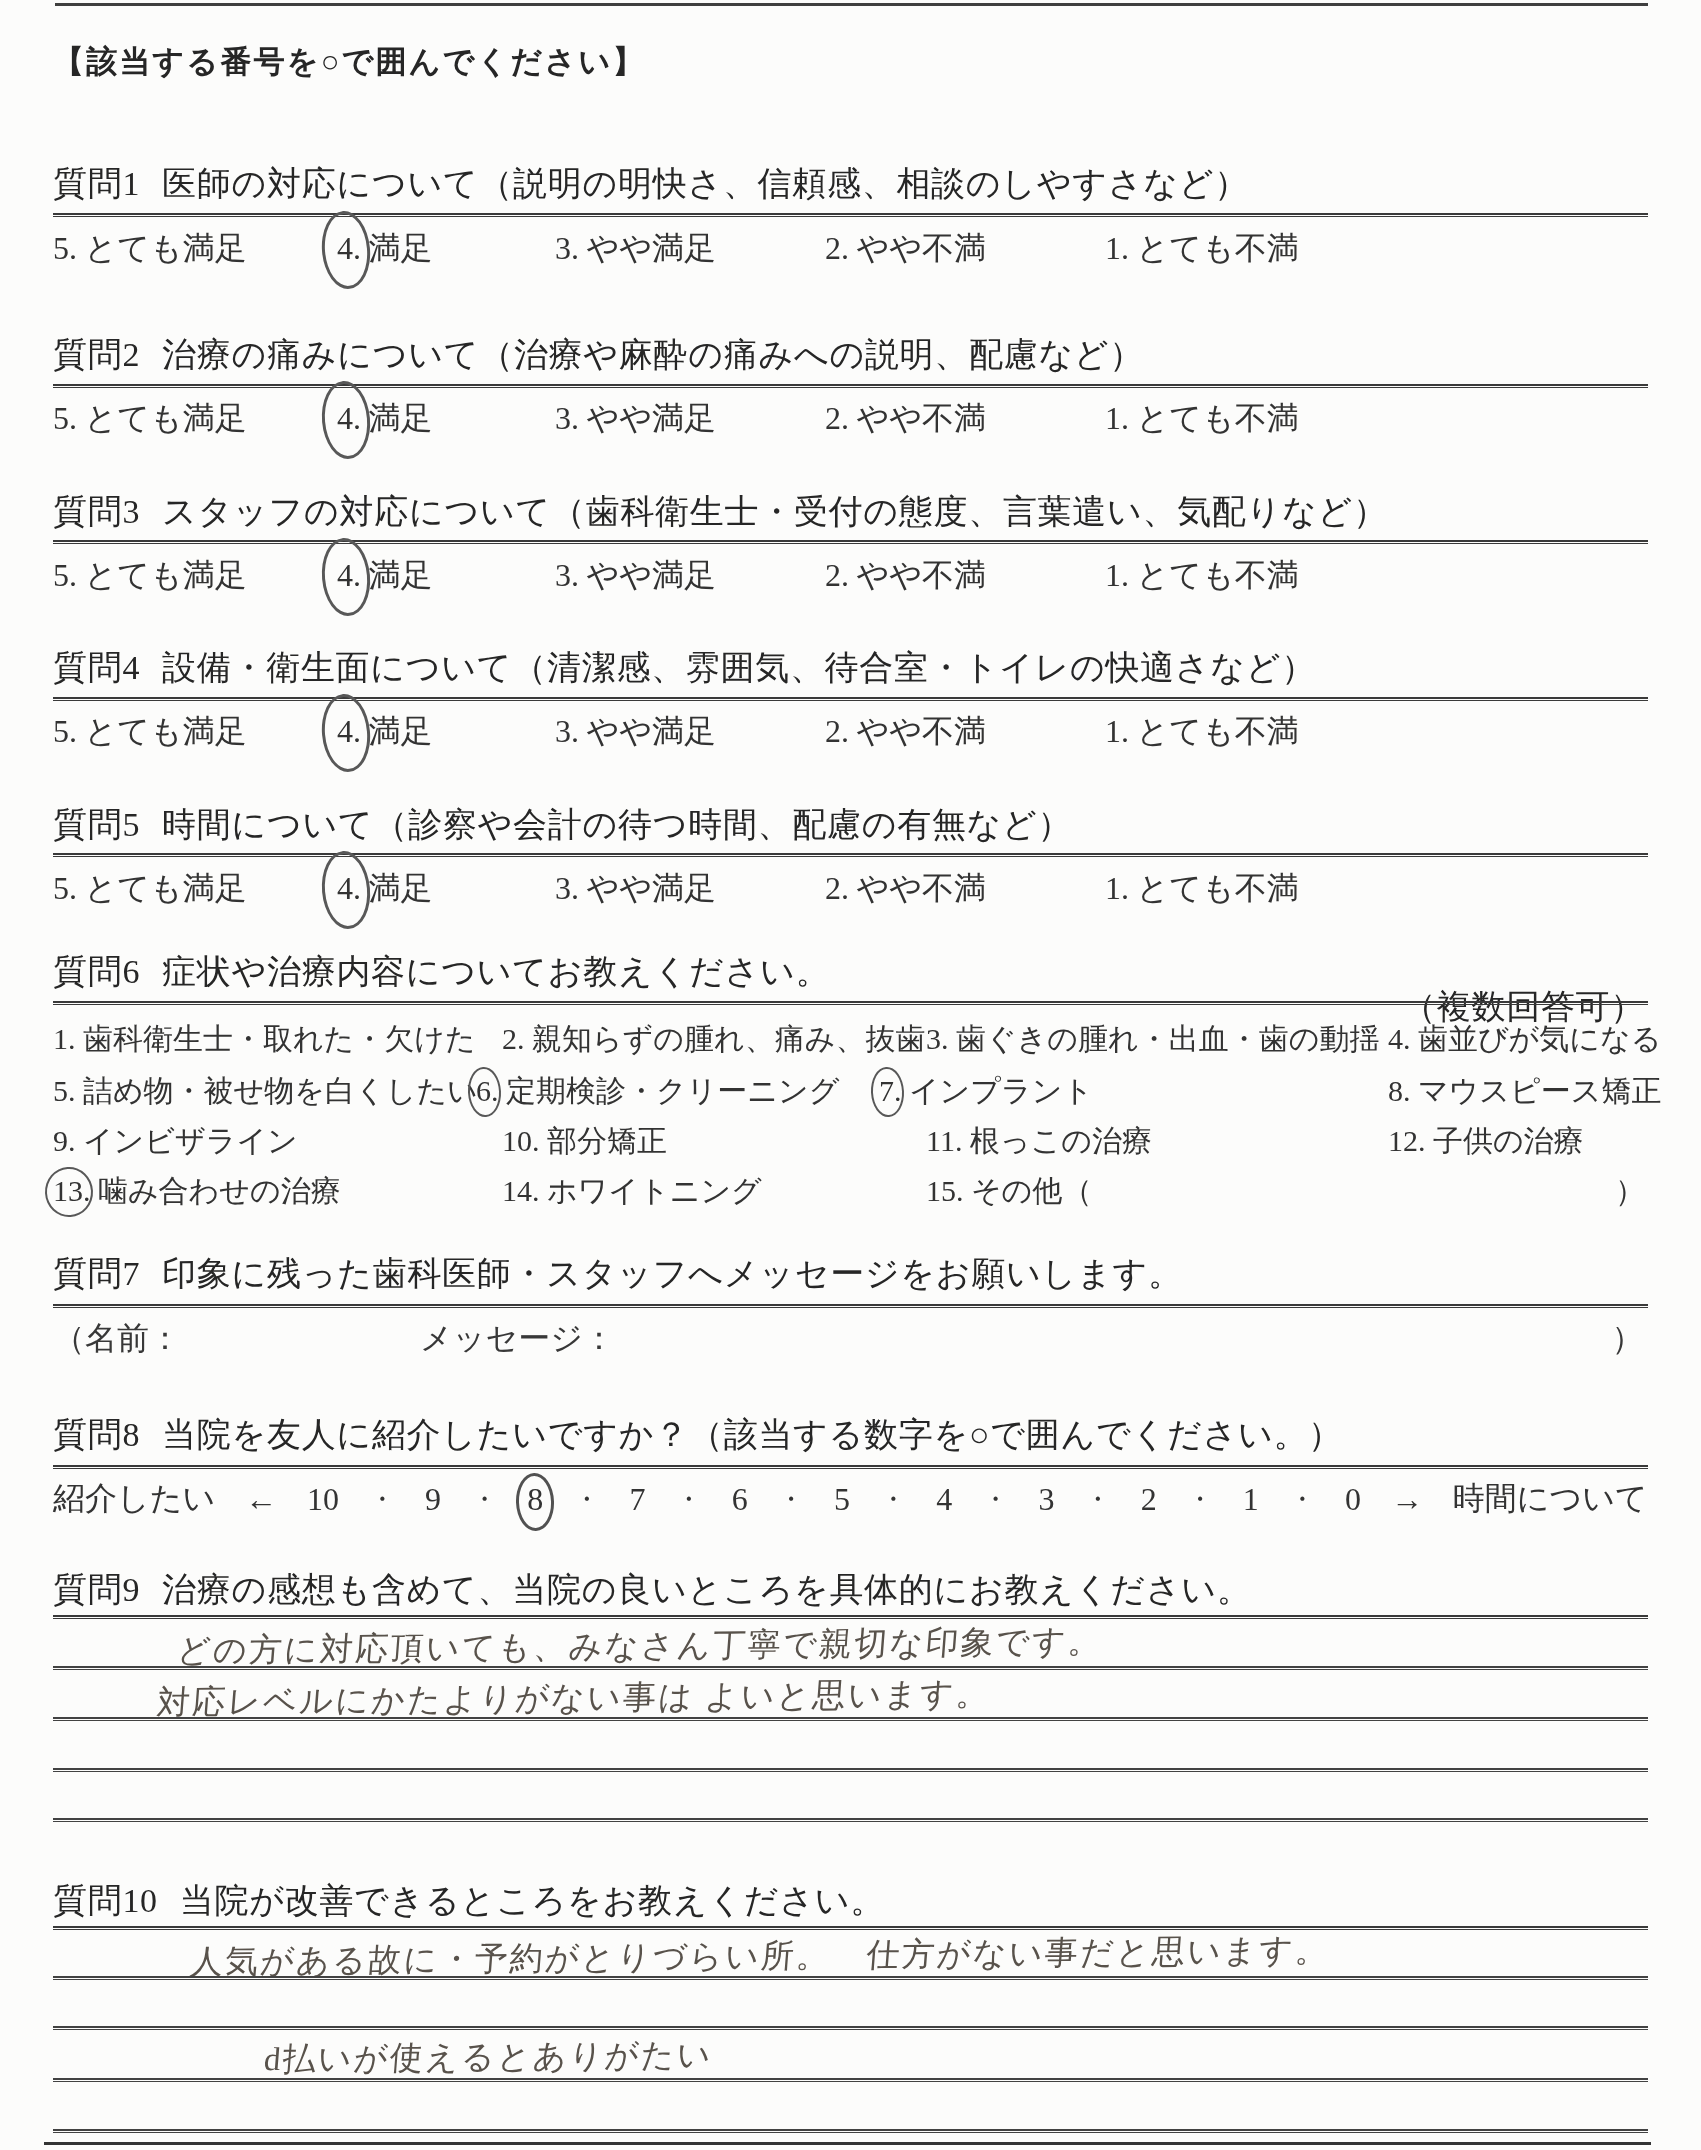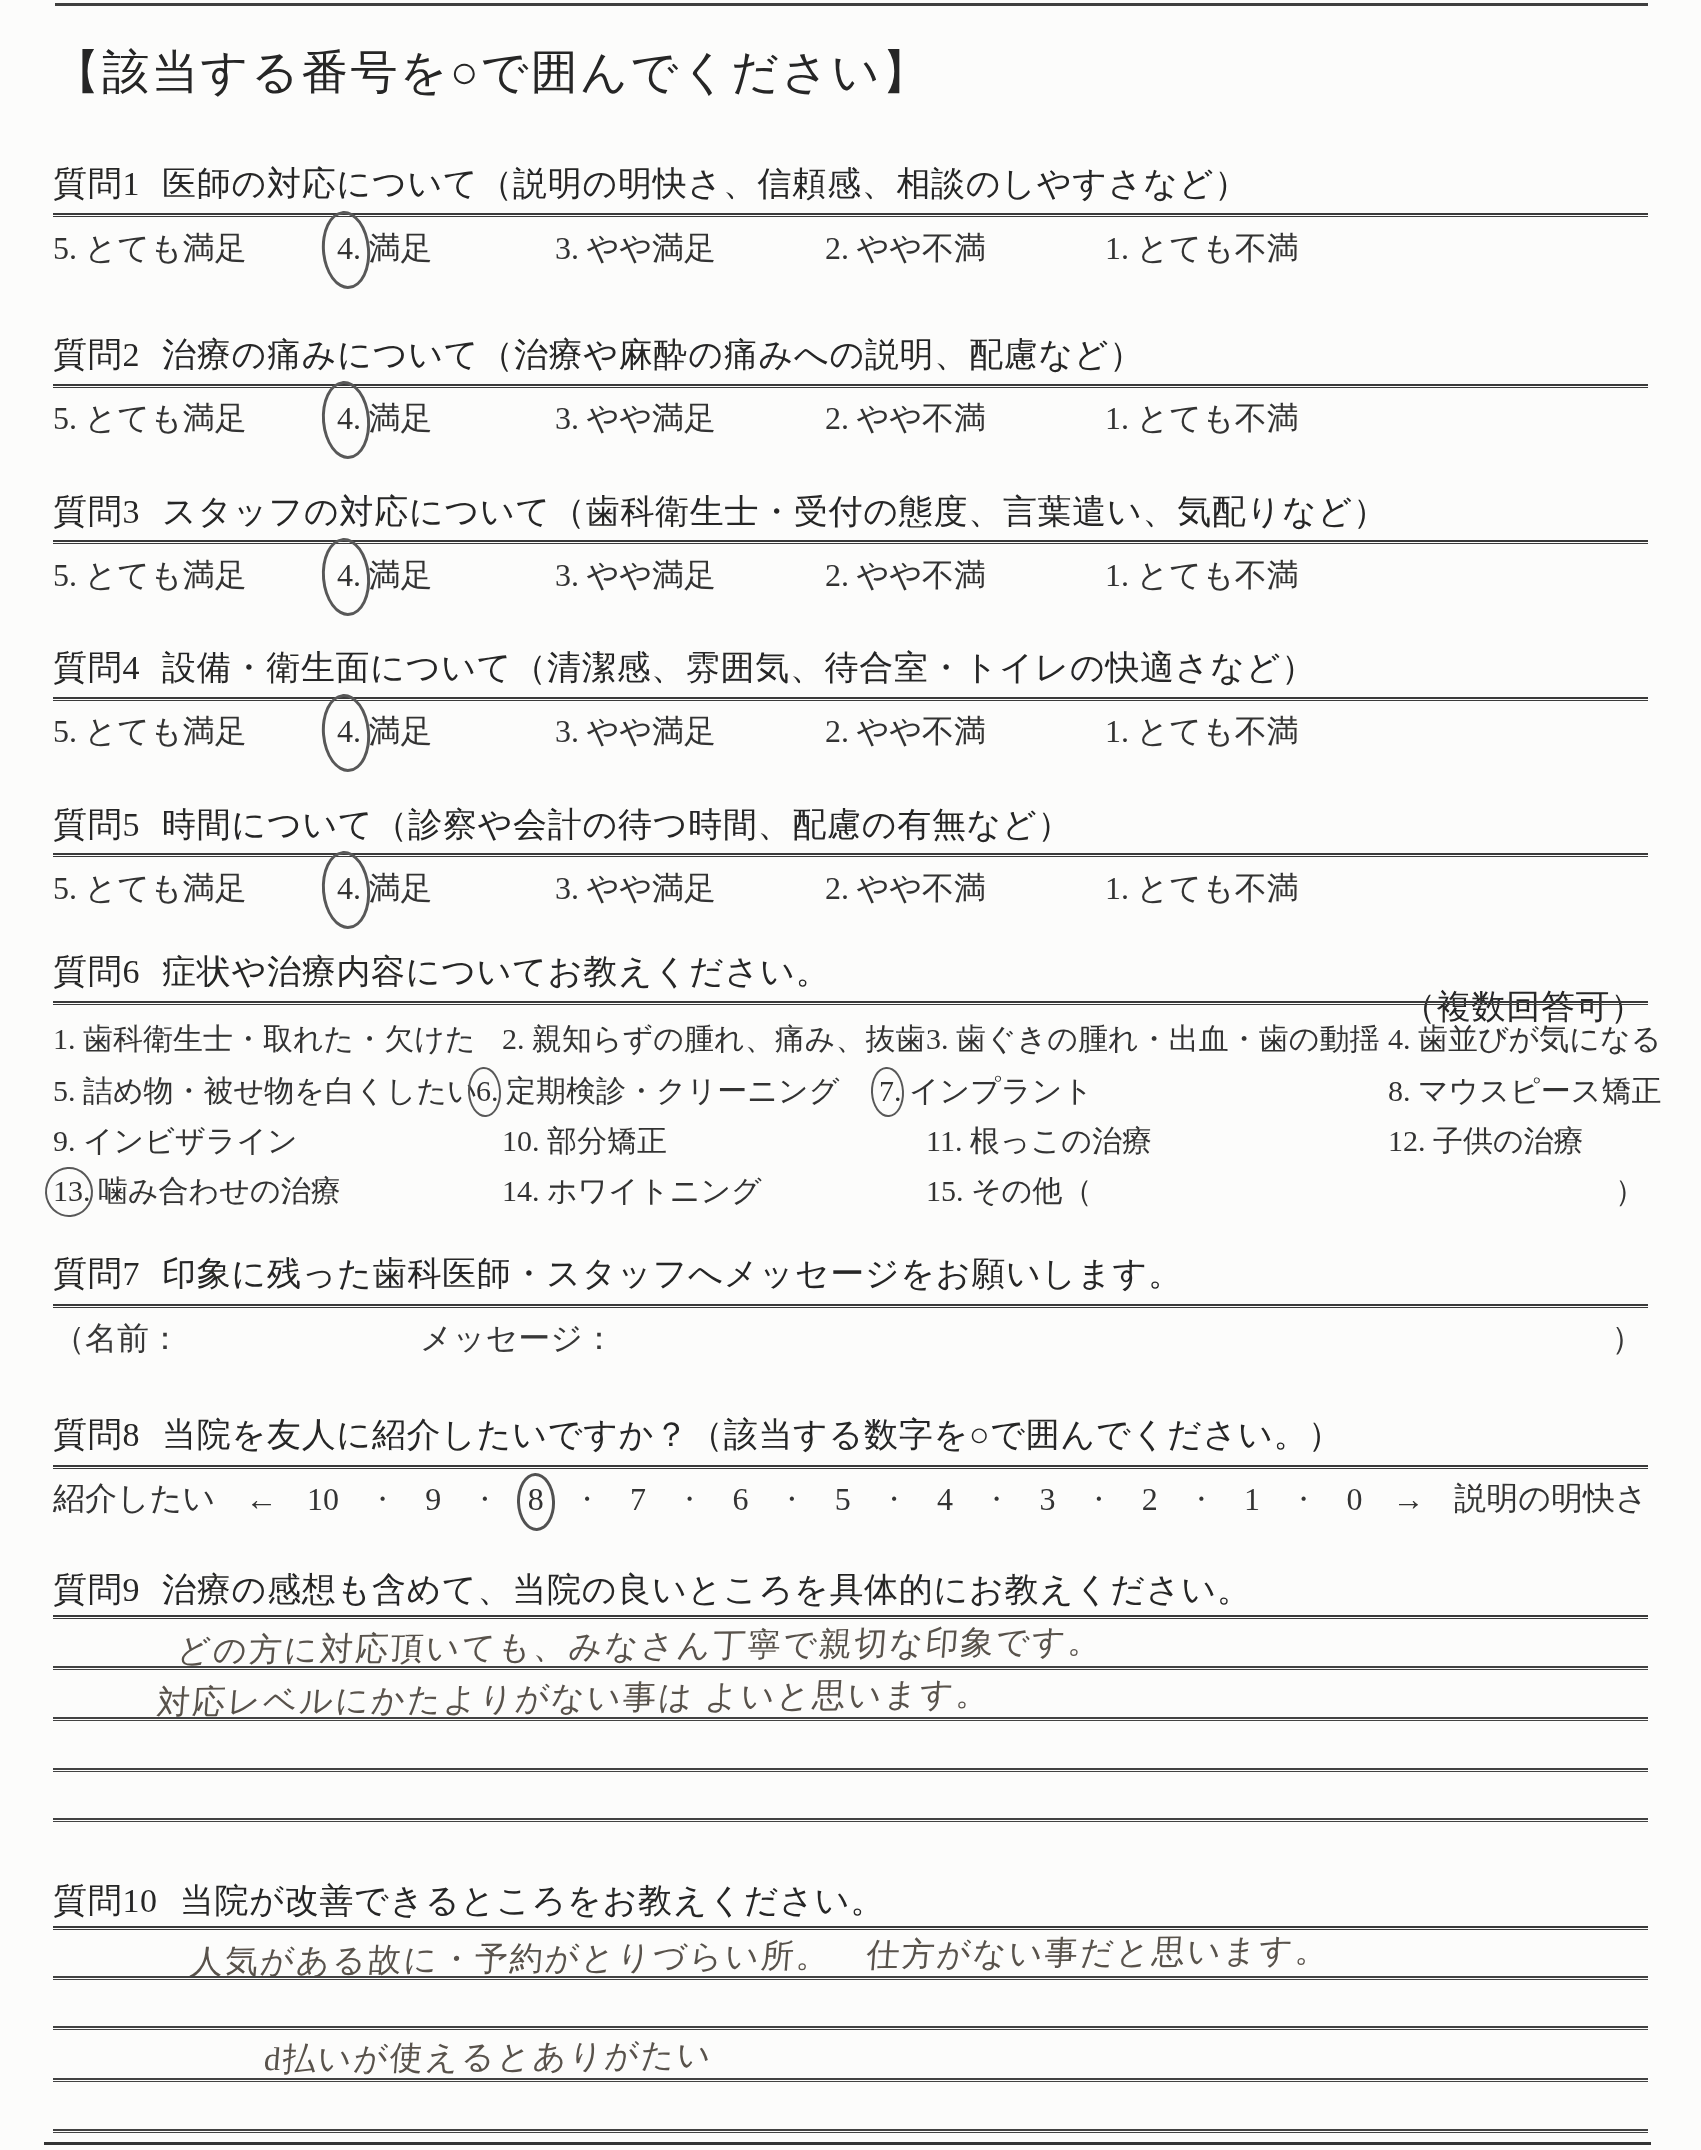--- a/index.html
+++ b/index.html
@@ -10,21 +10,21 @@
     font-family:"Liberation Serif","DejaVu Serif",serif;
     color:#2e2e2e;
   }
   .abs{position:absolute;}
   
   .top-rule{left:55px;top:3px;width:1593px;height:0;border-top:3.7px solid #3f3f3f;}
   .bottom-rule{left:44px;top:2142px;width:1607px;height:0;border-top:3.7px solid #343434;}
   .rule{left:53px;width:1595px;height:4.4px;border-top:2.2px solid #3a3a3a;border-bottom:1.5px solid #3a3a3a;}
   .ans-line{left:53px;width:1595px;height:3.7px;border-top:2.2px solid #424242;border-bottom:0.7px solid #424242;}
   
-  .title{left:53px;top:41px;font-size:47px;font-weight:normal;letter-spacing:2.2px;white-space:nowrap;color:#262626;}
+  .title{left:53px;top:41px;font-size:31px;font-weight:bold;letter-spacing:2.2px;white-space:nowrap;color:#262626;}
   .qh{left:53px;font-size:34px;letter-spacing:0.7px;white-space:nowrap;color:#262626;width:1595px;}
   .qh .qno{margin-right:22px;}
   .qh .qnote{position:absolute;right:3px;top:0;margin-top:35px;}
   .rr{left:53px;width:1595px;height:44px;font-size:32px;color:#333;}
   .rr .ri{position:absolute;top:0;white-space:nowrap;}
   .num{display:inline-block;position:relative;margin-right:7.4px;}
   .opt-row{left:53px;width:1595px;height:41px;font-size:30px;color:#333;}
   .opt-row .oc{position:absolute;top:0;white-space:nowrap;}
   .opt-close{position:absolute;right:3px;top:0;}
   .q7-row{left:53px;width:1595px;height:41px;font-size:32px;color:#383838;}
@@ -177,21 +177,21 @@
     <span class="nps-num">4</span>
     <span class="sep">・</span>
     <span class="nps-num">3</span>
     <span class="sep">・</span>
     <span class="nps-num">2</span>
     <span class="sep">・</span>
     <span class="nps-num">1</span>
     <span class="sep">・</span>
     <span class="nps-num">0</span>
     <span>→</span>
-    <span>説明の明快さ</span>
+    <span>時間について</span>
   </div>
 
   <div class="abs qh" style="top:1567px">
     <span class="qno">質問9</span><span>治療の感想も含めて、当院の良いところを具体的にお教えください。</span>
   </div>
   <div class="abs rule" style="top:1615px"></div>
   <div class="abs hw" style="left:177px;top:1624px">どの方に対応頂いても、みなさん丁寧で親切な印象です。</div>
   <div class="abs ans-line" style="top:1666px"></div>
   <div class="abs hw" style="left:157px;top:1676px">対応レベルにかたよりがない事は よいと思います。</div>
   <div class="abs ans-line" style="top:1717px"></div>

